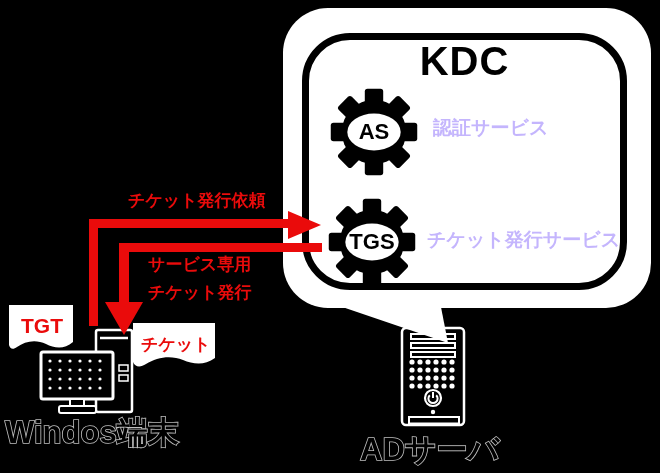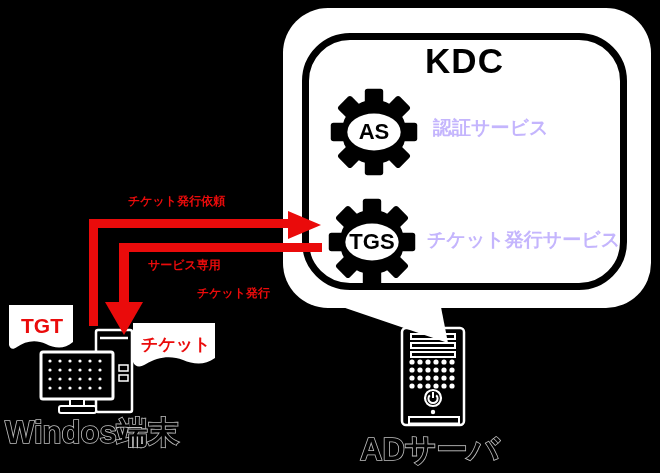--- a/index.html
+++ b/index.html
@@ -13,38 +13,38 @@
   .bubble{
     left:283px;top:8px;width:368px;height:300px;
     background:#fff;border-radius:45px;
   }
   .kdc-box{
     left:302px;top:33px;width:325px;height:257px;box-sizing:border-box;
     background:#fff;border:7px solid #000;border-radius:48px;
   }
   .kdc-title{
     left:302px;top:42px;width:325px;text-align:center;
-    color:#000;font-size:35px;font-weight:bold;line-height:38px;letter-spacing:1px;
+    color:#000;font-size:40px;font-weight:bold;line-height:38px;letter-spacing:1px;
   }
   .svc-label{
     color:#c4b5fd;font-size:19px;font-weight:bold;white-space:nowrap;line-height:24px;
   }
   .red{background:#ea0b0b;}
   .tri-right{
     width:0;height:0;
     border-top:14px solid transparent;border-bottom:14px solid transparent;
     border-left:33px solid #ea0b0b;
   }
   .tri-down{
     width:0;height:0;
     border-left:19px solid transparent;border-right:19px solid transparent;
     border-top:33px solid #ea0b0b;
   }
   .red-label{
-    color:#ea0b0b;font-size:12px;font-weight:bold;white-space:nowrap;line-height:22px;
+    color:#ea0b0b;font-size:17px;font-weight:bold;white-space:nowrap;line-height:22px;
   }
   .gear-text{
     font-family:"Liberation Sans",sans-serif;font-size:24px;font-weight:bold;
     fill:#000;text-anchor:middle;
   }
   .doc-text{
     font-family:"Liberation Sans",sans-serif;font-size:21px;font-weight:bold;fill:#ea0b0b;
   }
   .doc-text-small{
     font-family:"Liberation Sans",sans-serif;font-size:17px;font-weight:bold;fill:#ea0b0b;
@@ -151,21 +151,21 @@
   <div class="abs z5 red" style="left:89px;top:219px;width:9px;height:107px"></div>
   <div class="abs z5 red" style="left:89px;top:219px;width:200px;height:9px"></div>
   <div class="abs z5 tri-right" style="left:288px;top:211px"></div>
 
   <div class="abs z5 red" style="left:122px;top:243px;width:200px;height:9px"></div>
   <div class="abs z5 red" style="left:119px;top:243px;width:10px;height:61px"></div>
   <div class="abs z5 tri-down" style="left:105px;top:302px"></div>
 
   <div class="abs z5 red-label" style="left:128px;top:190px">チケット発行依頼</div>
   <div class="abs z5 red-label" style="left:148px;top:254px;width:122px;">サービス専用</div>
-  <div class="abs z5 red-label" style="left:148px;top:282px;width:122px;text-align:right">チケット発行</div>
+  <div class="abs z5 red-label" style="left:148px;top:282px;width:122px;text-align:left">チケット発行</div>
 
   <svg class="abs z4" style="left:8px;top:304px" width="66" height="54" viewBox="0 0 66 54">
     <path d="M1,1 H65 V38 C56,46 46,44 38,40 C28,35 17,37 9,43 C5,46 2,45 1,41 Z" fill="#fff"></path>
     <text x="13" y="29" class="doc-text">TGT</text>
   </svg>
 
   <svg class="abs z4" style="left:132px;top:322px" width="84" height="54" viewBox="0 0 84 54">
     <path d="M1,1 H83 V36 C72,44 61,42 51,38 C39,33 25,35 14,42 C8,46 3,45 1,40 Z" fill="#fff"></path>
     <text x="9" y="28" class="doc-text-small">チケット</text>
   </svg>

